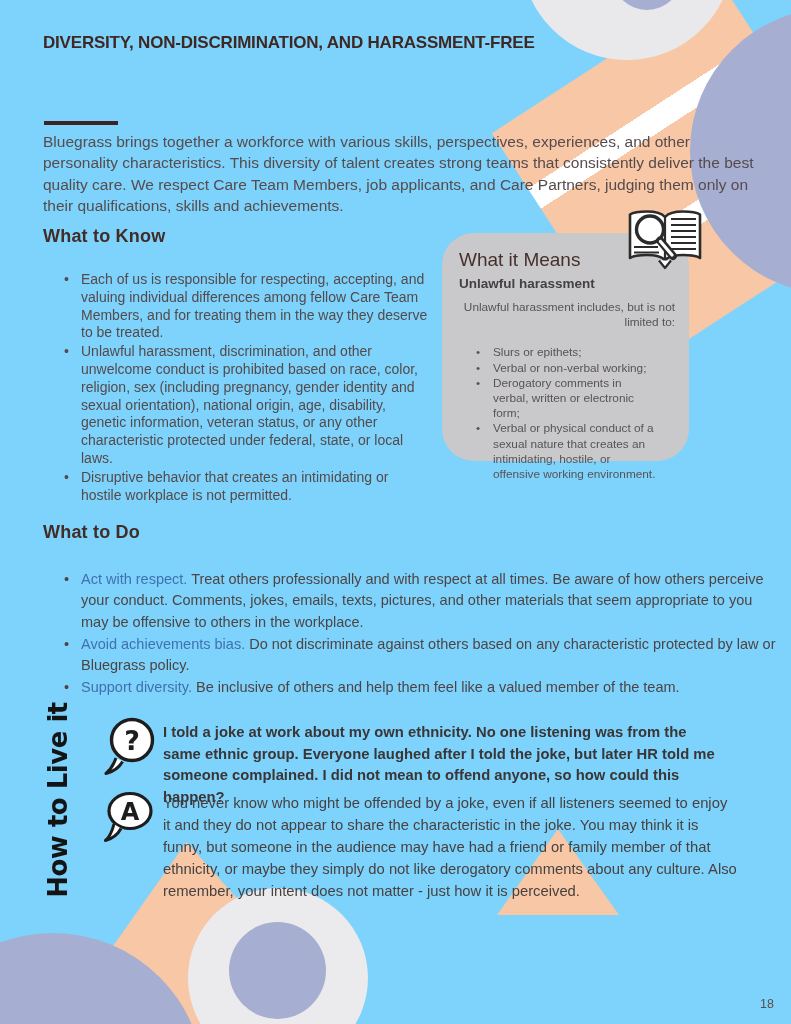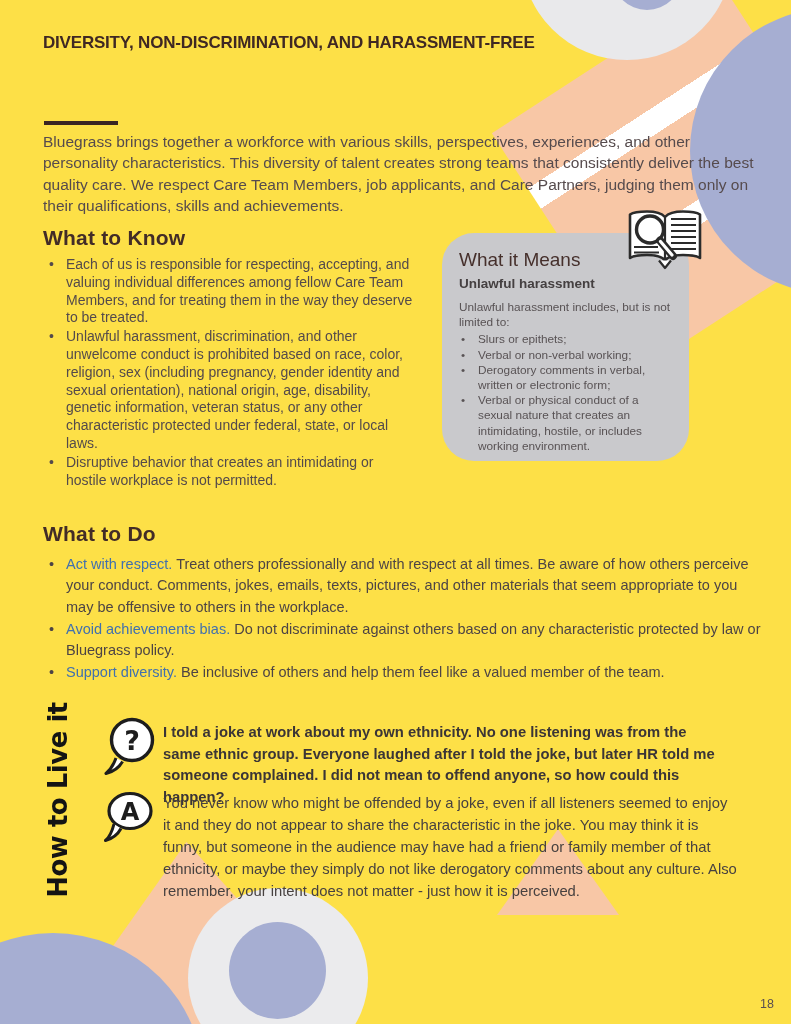--- a/index.html
+++ b/index.html
@@ -1,17 +1,17 @@
 <!DOCTYPE html>
 <html><head>
 <meta charset="utf-8">
 <style>
   html,body{margin:0;padding:0;}
   body{font-family:"Liberation Sans", sans-serif;background:#ffffff;}
-  .page{position:relative;width:791px;height:1024px;background:#fde047;overflow:hidden;}
+  .page{position:relative;width:791px;height:1024px;background:#7dd3fc;overflow:hidden;}
 
   
   .deco{position:absolute;pointer-events:none;}
   .d-stripes{left:546px;top:36px;width:274px;height:280px;z-index:1;
     transform:rotate(-33deg);
     background:linear-gradient(to bottom,#f8c7a6 0 66px,#ffffff 66px 90px,#f8c7a6 90px 168px,#ffffff 168px 190px,#f8c7a6 190px 280px);}
   .d-circle-right{left:690px;top:8px;width:286px;height:286px;border-radius:50%;background:#a6aed2;z-index:2;}
   .d-arc-gray{left:521px;top:-152px;width:212px;height:212px;border-radius:50%;background:#e9e9eb;z-index:3;}
   .d-dot-top{left:612px;top:-60px;width:70px;height:70px;border-radius:50%;background:#a6aed2;z-index:4;}
   .d-tri-left{left:58px;top:842px;width:292px;height:182px;background:#f8c7a6;z-index:1;
@@ -25,43 +25,43 @@
   
   .content{position:absolute;inset:0;z-index:10;}
   .kicker{position:absolute;left:43px;top:30px;font-size:17px;font-weight:800;
     color:#3f2823;line-height:1.5;letter-spacing:-0.2px;}
   .page-title{position:absolute;left:42px;top:78px;margin:0;font-size:34px;font-weight:400;
     letter-spacing:0.6px;color:#3a2523;}
   .title-underline{position:absolute;left:44px;top:121px;width:74px;height:4px;background:#3a2523;}
   .intro{position:absolute;left:43px;top:131px;width:724px;margin:0;font-size:15.5px;
     line-height:21.3px;color:#564b4d;}
 
-  .sec-heading{margin:0;font-size:21px;font-weight:600;color:#422c27;letter-spacing:0.2px;}
+  .sec-heading{margin:0;font-size:18px;font-weight:600;color:#422c27;letter-spacing:0.2px;}
   .wtk-heading{position:absolute;left:43px;top:226px;}
   .wtd-heading{position:absolute;left:43px;top:522px;}
 
-  ul.dotlist{list-style:none;margin:0;padding:0;}
+  ul.dotlist{list-style:none;margin:15px;padding:0;}
   ul.dotlist li{position:relative;padding-left:19px;}
   ul.dotlist li::before{content:"•";position:absolute;left:2px;top:0;color:inherit;}
 
   .wtk-list{position:absolute;left:47px;top:256px;width:368px;font-size:14px;
     line-height:17.8px;color:#544a4b;}
   .wtk-list li{margin-bottom:1px;}
 
   .wtd-list{position:absolute;left:47px;top:554px;width:716px;font-size:14.5px;
     line-height:21.3px;color:#4d4445;}
   .wtd-list li{margin-bottom:1px;}
   .lead-link{color:#4170ae;}
 
   
   .means-box{position:absolute;left:442px;top:233px;width:247px;height:228px;
     background:#c9c9cc;border-radius:32px;box-sizing:border-box;padding:16px 14px 10px 17px;}
   .means-heading{margin:0 0 5px 0;font-size:19px;font-weight:400;color:#46302c;}
   .means-sub{margin:0 0 9px 0;font-size:13.5px;font-weight:700;color:#454041;}
-  .means-lead{margin:0 0 2px 0;font-size:11.8px;line-height:15.2px;color:#585254;}
+  .means-lead{margin:0 0 2px 0;font-size:11.8px;line-height:15.2px;color:#585254;text-align:right;}
   .means-list{font-size:11.8px;line-height:15.2px;color:#585254;}
   .means-list li{padding-left:15px;}
   .means-list li::before{left:3px;}
   .book-icon{position:absolute;left:626px;top:208px;z-index:12;}
 
   
   .htl-label-wrap{position:absolute;left:30px;top:702px;width:56px;height:196px;
     display:flex;align-items:center;justify-content:center;}
   .htl-label{transform:rotate(-90deg);white-space:nowrap;font-family:"DejaVu Sans", sans-serif;
     font-weight:700;font-size:26px;color:#141414;letter-spacing:-0.5px;}
@@ -106,21 +106,21 @@
     </ul>
 
     <aside class="means-box">
       <h3 class="means-heading">What it Means</h3>
       <h4 class="means-sub">Unlawful harassment</h4>
       <p class="means-lead">Unlawful harassment includes, but is not limited to:</p>
       <ul class="dotlist means-list">
         <li>Slurs or epithets;</li>
         <li>Verbal or non-verbal working;</li>
         <li>Derogatory comments in verbal, written or electronic form;</li>
-        <li>Verbal or physical conduct of a sexual nature that creates an intimidating, hostile, or includes working environment.</li>
+        <li>Verbal or physical conduct of a sexual nature that creates an intimidating, hostile, or offensive working environment.</li>
       </ul>
     </aside>
 
     <svg class="book-icon" viewBox="0 0 78 64" width="78" height="64">
       <path d="M39 9 C35 4.5 28 3.5 21 3.5 C13 3.5 7 4.5 4 6.5 L4 50 C7 48 13 47 21 47 C29 47 36 48.5 39 52.5 C42 48.5 49 47 57 47 C65 47 71 48 74 50 L74 6.5 C71 4.5 65 3.5 57 3.5 C50 3.5 43 4.5 39 9 Z" fill="#ffffff" stroke="#2b2b2b" stroke-width="2.6" stroke-linejoin="round"></path>
       <path d="M39 9 L39 52.5" stroke="#2b2b2b" stroke-width="2.2" fill="none"></path>
       <path d="M33 52.5 L39 60 L45 52.5" fill="#ffffff" stroke="#2b2b2b" stroke-width="2.2" stroke-linejoin="round"></path>
       <path d="M45 11 H70 M45 17 H70 M45 23 H70 M45 29 H70 M45 35 H70 M45 41 H70" stroke="#2b2b2b" stroke-width="1.8" fill="none"></path>
       <path d="M8 39 H32 M8 44.5 H33" stroke="#2b2b2b" stroke-width="1.8" fill="none"></path>
       <circle cx="24" cy="21.5" r="13.5" fill="#ffffff" stroke="#2b2b2b" stroke-width="3.4"></circle>

